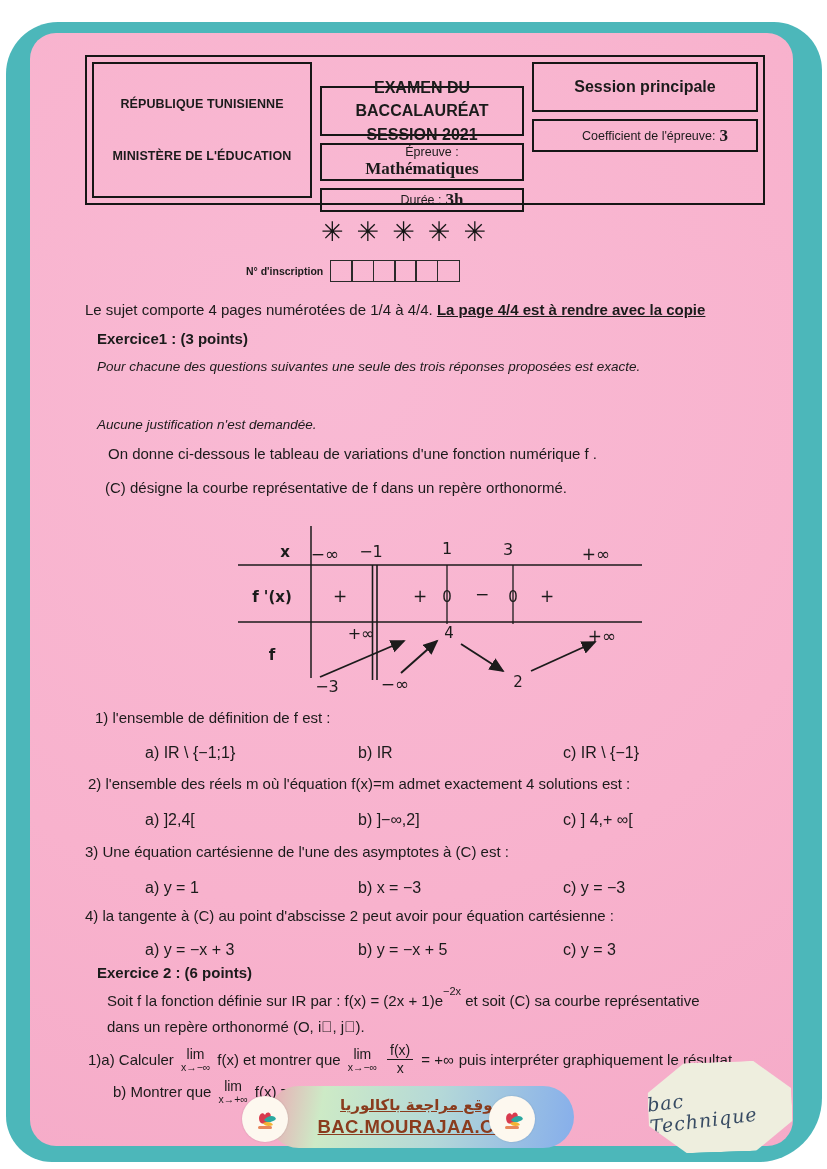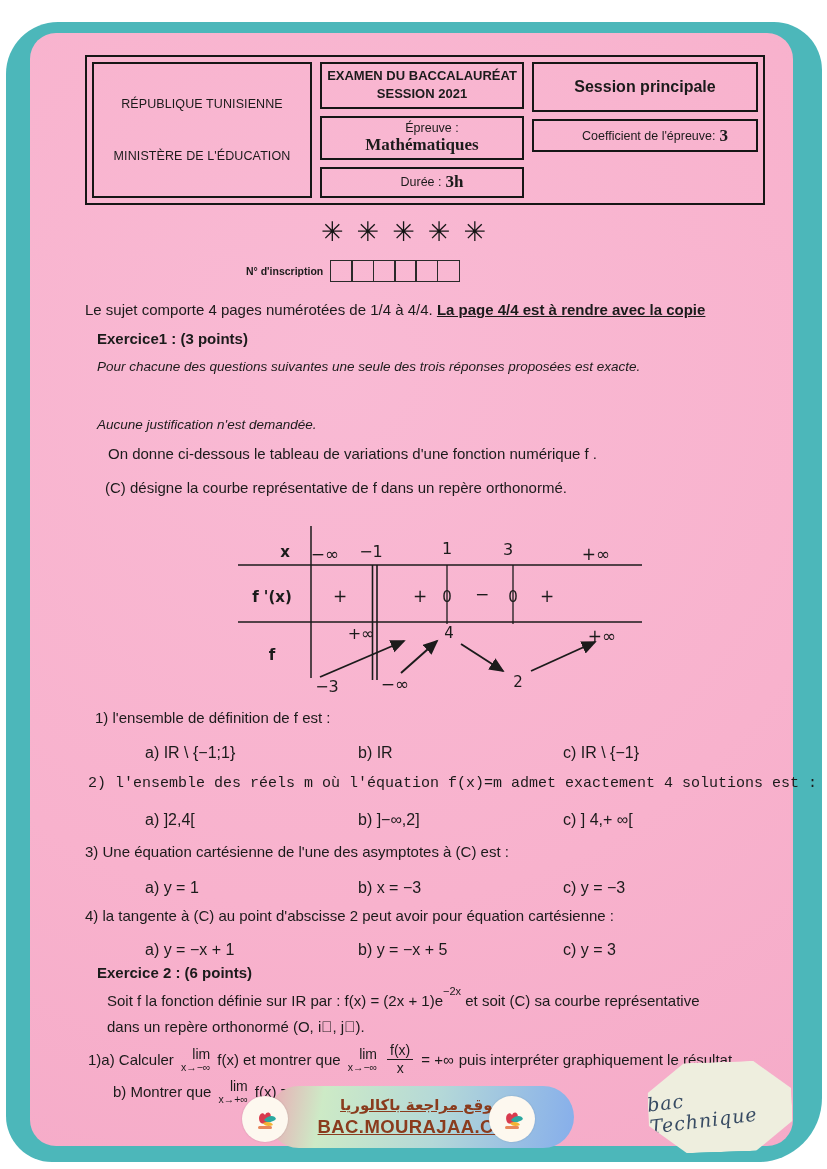--- a/index.html
+++ b/index.html
@@ -12,25 +12,25 @@
 
   .page { position:absolute; left:30px; top:33px; width:763px; height:1113px;
     background:#f8b4cf; border-radius:26px;
     background-image:radial-gradient(circle at 40% 30%, #f9bad4 0%, #f8b2cd 60%, #f5abc8 100%); }
 
   
   .hdr { position:absolute; left:55px; top:22px; width:680px; height:150px;
     border:2.5px solid #161616; padding:5px; display:flex; gap:8px; }
   .hdr-left { width:220px; border:2px solid #161616; display:flex; flex-direction:column;
     justify-content:space-around; align-items:center; text-align:center; padding:14px 4px; }
-  .hdr-left .l1, .hdr-left .l2 { font-weight:normal; font-size:12.5px; letter-spacing:0.1px; }
+  .hdr-left .l1, .hdr-left .l2 { font-weight:bold; font-size:12.5px; letter-spacing:0.1px; }
   .hdr-col { display:flex; flex-direction:column; gap:7px; flex:1; }
   .hdr-box { border:2px solid #161616; display:flex; flex-direction:column; justify-content:center;
     align-items:center; text-align:center; }
-  .hb-exam { height:50px; font-weight:bold; font-size:13px; line-height:1.45; }
+  .hb-exam { height:50px; font-weight:bold; font-size:16px; line-height:1.45;margin-top:24px; }
   .hb-mid  { height:47px; }
   .hb-low  { height:33px; flex-direction:row; gap:4px; }
   .lbl-sm { font-size:12.5px;margin-left:20px; }
   .serif-b { font-family:"Liberation Serif", serif; font-weight:bold; font-size:17px; }
   .hb-session { height:50px; font-weight:bold; font-size:16px; }
   .col-mid { max-width:204px; }
   .col-right { max-width:234px; }
 
   
   .stars { position:absolute; left:255px; top:183px; width:250px; text-align:center;
@@ -51,21 +51,21 @@
   .vtable text { font-family:"DejaVu Sans", sans-serif; fill:#1b1b1b; }
 
   
   .answers { position:absolute; width:700px; height:24px; font-size:16px; }
   .answers span { position:absolute; white-space:nowrap; }
   .ansa { left:115px; } .ansb { left:328px; } .ansc { left:533px; }
 
   
   .mathline { position:absolute; font-size:15px; white-space:nowrap; display:flex; align-items:center; gap:5px; }
   .sup { font-size:11px; vertical-align:super; position:relative; top:-5px; }
-  .limstack { display:inline-flex; flex-direction:column; align-items:flex-end; line-height:1; margin:0 2px; }
+  .limstack { display:inline-flex; flex-direction:column; align-items:center; line-height:1; margin:0 2px; }
   .limstack .limtop { font-size:14px; }
   .limstack .limsub { font-size:10.5px; margin-top:1px; }
   .frac { display:inline-flex; flex-direction:column; align-items:center; line-height:1.1; margin:0 3px; }
   .frac .num { font-size:14px; border-bottom:1.3px solid #1b1b1b; padding:0 3px 1px; }
   .frac .den { font-size:14px; padding-top:1px; }
 
   
   .banner { position:absolute; left:268px; top:1086px; width:306px; height:62px; border-radius:32px;
     background:linear-gradient(100deg,#eba8b4 0%, #cdeac6 18%, #b4d8d8 55%, #86aeeb 100%);
     display:flex; flex-direction:column; justify-content:center; align-items:center; }
@@ -183,37 +183,37 @@
       <line x1="303" y1="151" x2="367" y2="122" stroke="#1b1b1b" stroke-width="1.9" marker-end="url(#ah)"></line>
     </svg>
 
     <div class="line" style="left:65px; top:676px;">1) l'ensemble de définition de f est :</div>
     <div class="answers" style="top:711px;">
       <span class="ansa">a)  IR \ {−1;1}</span>
       <span class="ansb">b)  IR</span>
       <span class="ansc">c)  IR \ {−1}</span>
     </div>
 
-    <div class="line" style="left:58px; top:742px;font-family:Liberation Mono, monospace;">2) l'ensemble des réels m où l'équation f(x)=m admet exactement 4 solutions est :</div>
+    <div class="line" style="left:58px; top:742px;">2) l'ensemble des réels m où l'équation f(x)=m admet exactement 4 solutions est :</div>
     <div class="answers" style="top:778px;">
       <span class="ansa">a)  ]2,4[</span>
       <span class="ansb">b)  ]−∞,2]</span>
       <span class="ansc">c)  ] 4,+ ∞[</span>
     </div>
 
     <div class="line" style="left:55px; top:810px;">3) Une équation cartésienne de l'une des asymptotes à  (C)  est :</div>
     <div class="answers" style="top:846px;">
       <span class="ansa">a)  y = 1</span>
       <span class="ansb">b)  x = −3</span>
       <span class="ansc">c)  y = −3</span>
     </div>
 
     <div class="line" style="left:55px; top:874px;">4) la tangente à (C) au point d'abscisse 2 peut avoir pour équation cartésienne :</div>
     <div class="answers" style="top:908px;">
-      <span class="ansa">a)  y = −x + 1</span>
+      <span class="ansa">a)  y = −x + 3</span>
       <span class="ansb">b)  y = −x + 5</span>
       <span class="ansc">c)  y = 3</span>
     </div>
 
     <div class="line bold" style="left:67px; top:931px;">Exercice 2 : (6 points)</div>
     <div class="line" style="left:77px; top:957px;">
       <span>Soit  f  la fonction définie sur IR par :  f(x) = (2x + 1)e</span><span class="sup">−2x</span><span>  et soit (C)  sa courbe représentative</span>
     </div>
     <div class="line" style="left:77px; top:985px;">dans un repère orthonormé  (O, i⃗, j⃗).</div>
 

